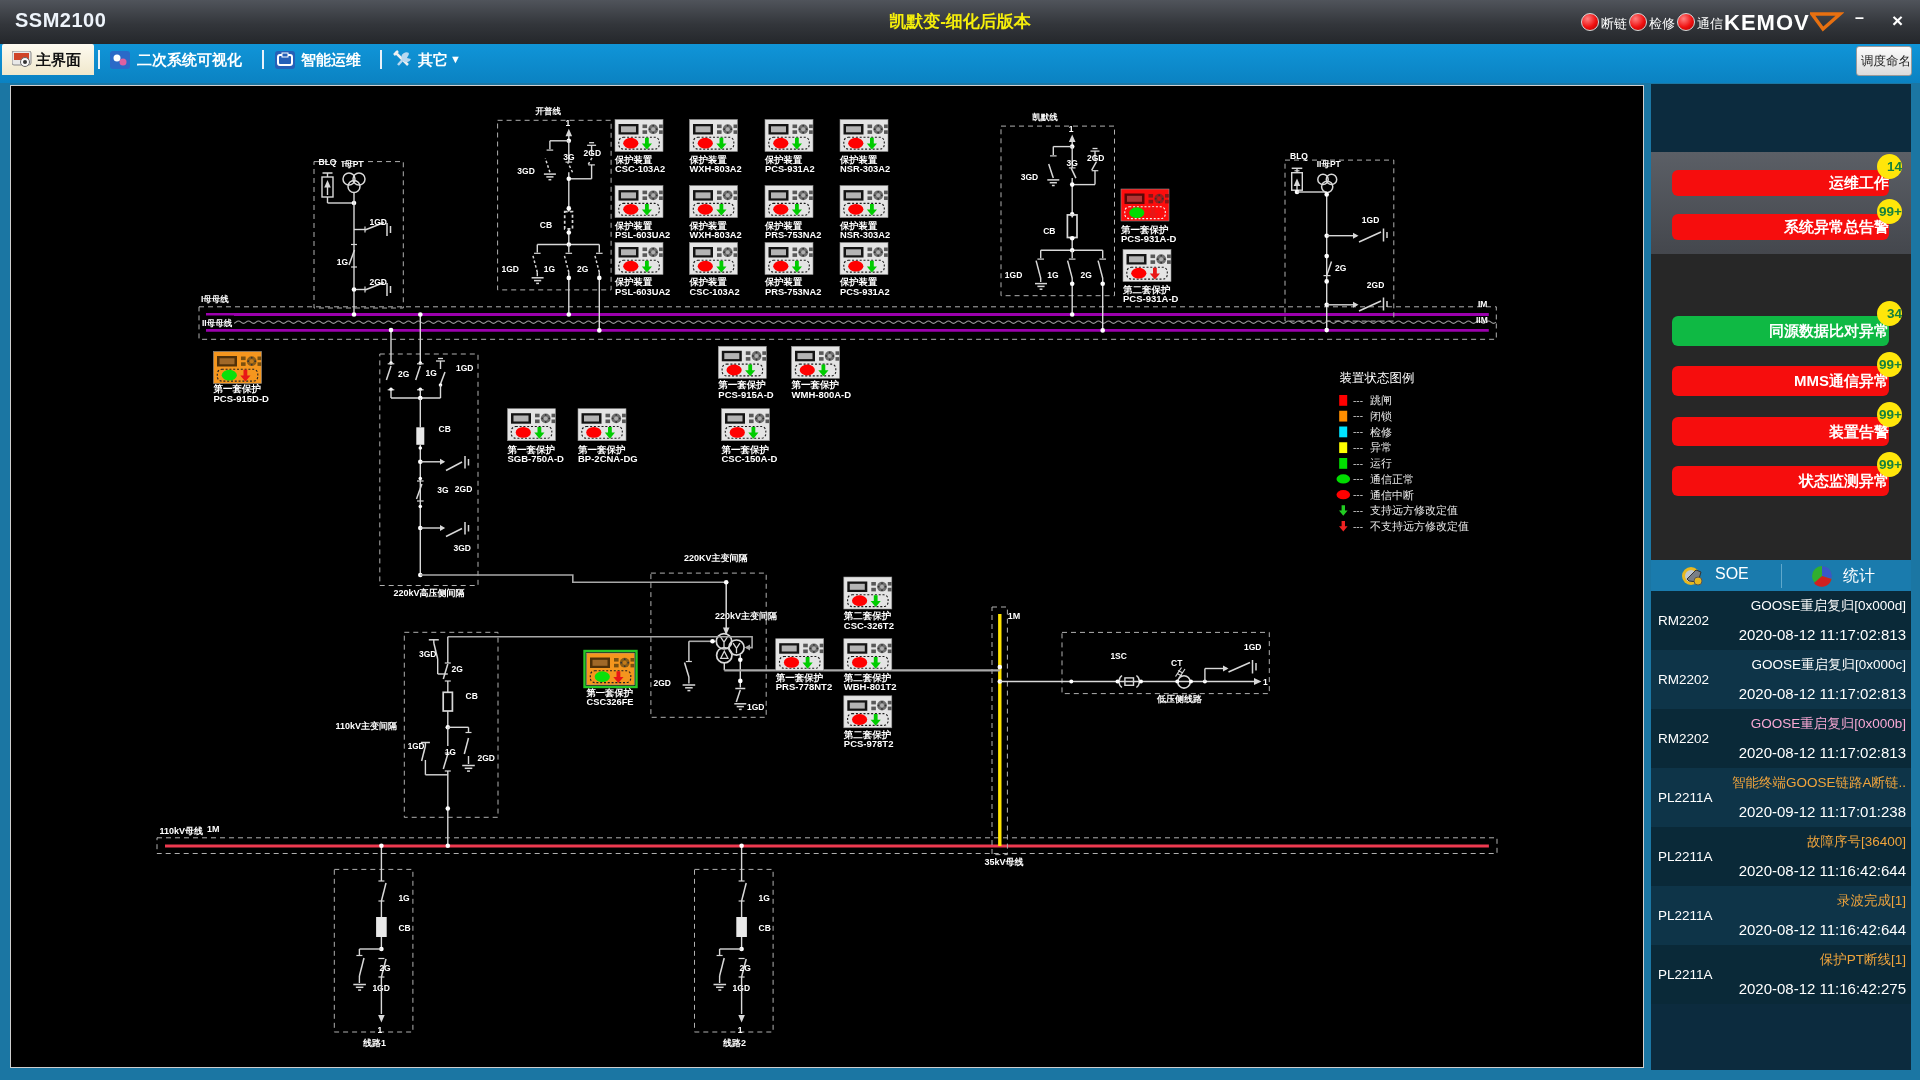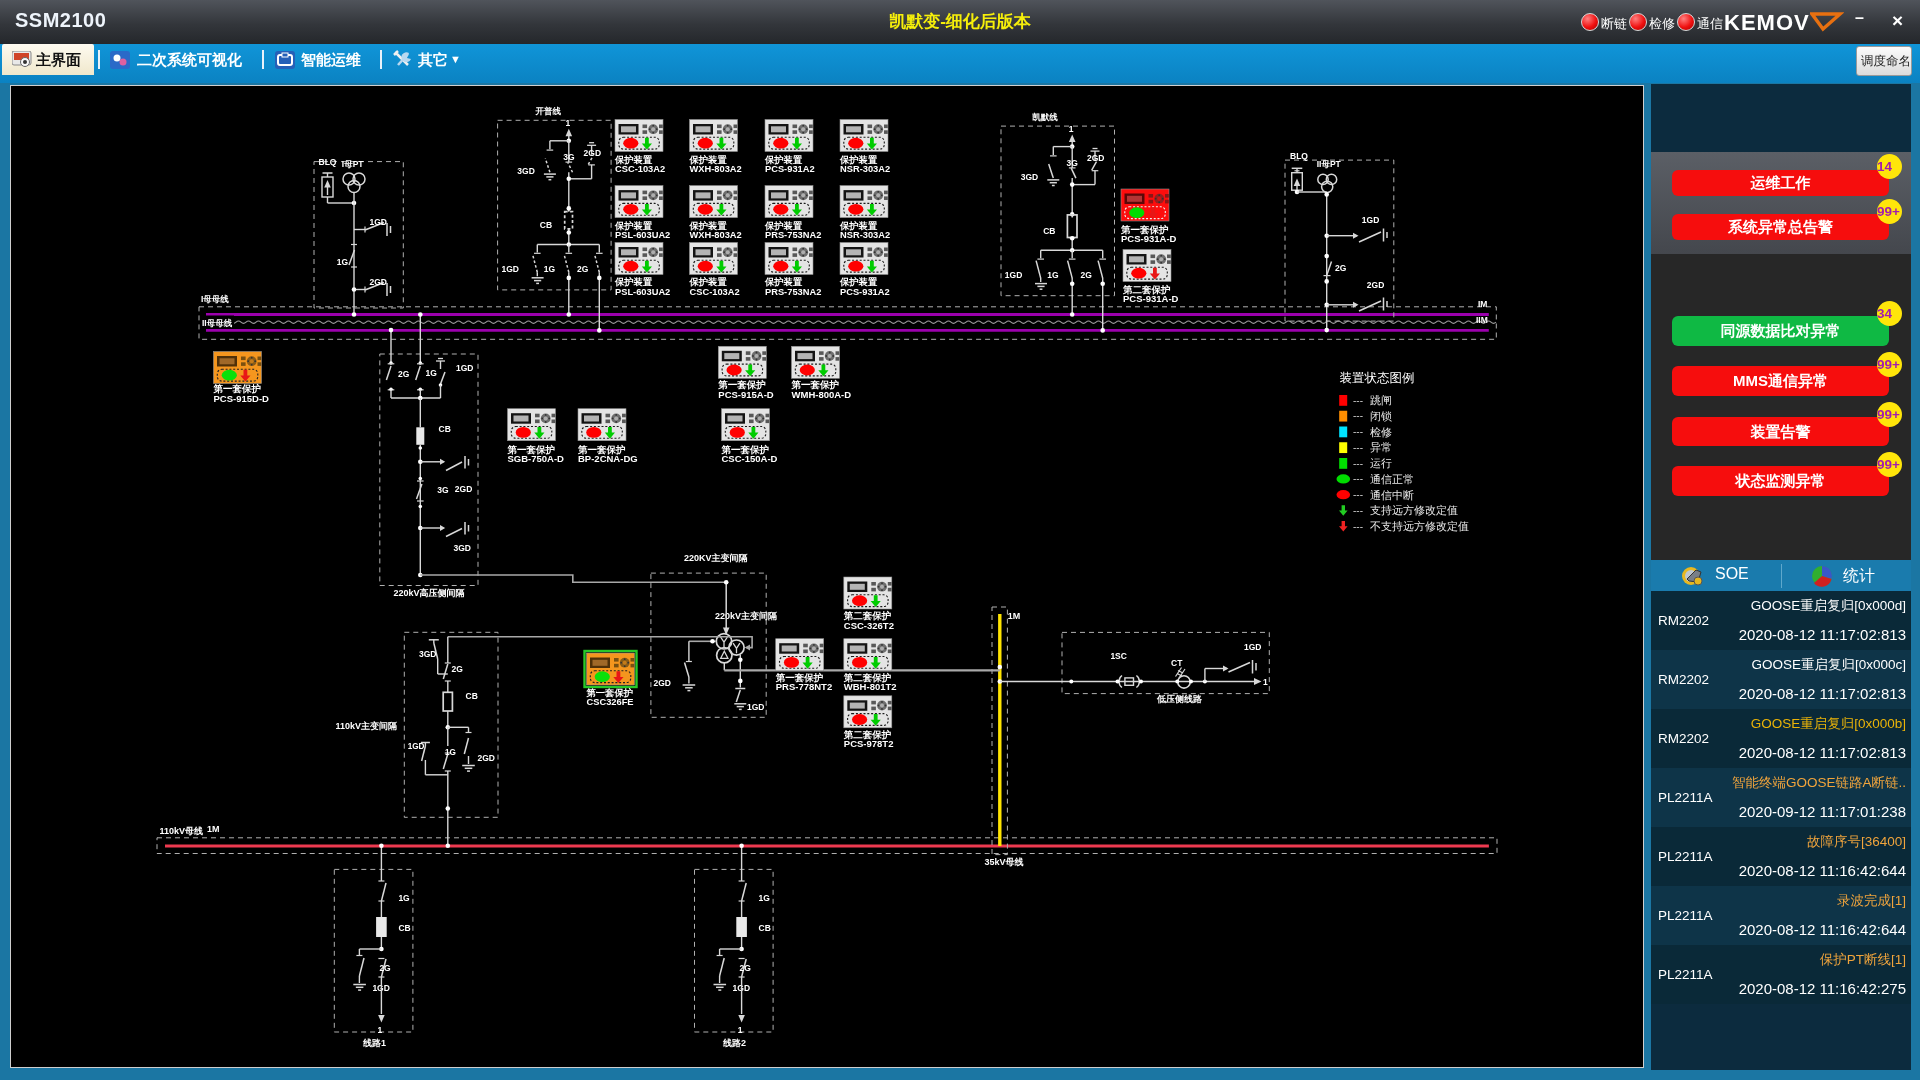--- a/index.html
+++ b/index.html
@@ -13,22 +13,22 @@
 .tabbar{position:absolute;left:0;top:44px;width:1920px;height:39px;background:linear-gradient(#1095d8,#0b82c2)}
 .atab{position:absolute;left:2px;top:0;width:92px;height:31px;background:linear-gradient(#fdfaf0,#f0e8cc);border-radius:2px 2px 0 0;color:#111;font-size:15px;font-weight:bold;line-height:31px;padding-left:34px}
 .tab{position:absolute;top:0;height:31px;line-height:31px;color:#fff;font-size:15px;font-weight:bold}
 .sep{position:absolute;top:6px;height:19px;width:2px;background:#e8f2fa}
 .dispatch{position:absolute;left:1856px;top:46px;width:56px;height:30px;background:linear-gradient(#fbfbfb,#dcdcdc);border:1px solid #9a9a9a;border-radius:3px;font-size:12.5px;color:#222;text-align:right;line-height:28px}
 .canvas{position:absolute;left:10px;top:85px;width:1634px;height:983px;background:#000;border:1px solid #cfcfcf}
 .sidebar{position:absolute;left:1651px;top:84px;width:260px;height:986px;background:#0c2b3e}
 .sb-info{position:absolute;left:0;top:0;width:260px;height:68px;background:#0e3a52;color:#fff}
 .sb-grey{position:absolute;left:0;top:68px;width:260px;height:102px;background:linear-gradient(#5b5f66,#44474d)}
 .sb-black{position:absolute;left:0;top:170px;width:260px;height:306px;background:#272727}
-.sbtn{position:absolute;left:21px;width:217px;border-radius:6px;background:#f60d0d;color:#fff;font-size:15px;font-weight:bold;text-align:center}
-.badge{position:absolute;width:25px;height:25px;border-radius:50%;background:#ffe60a;color:#a21caf;font-size:13.5px;font-weight:bold;text-align:left;line-height:25px}
+.sbtn{position:absolute;left:21px;width:217px;border-radius:6px;background:#f60d0d;color:#fff;font-size:15px;font-weight:bold;text-align:right}
+.badge{position:absolute;width:25px;height:25px;border-radius:50%;background:#ffe60a;color:#15803d;font-size:13.5px;font-weight:bold;text-align:right;line-height:25px}
 .soetabs{position:absolute;left:0;top:476px;width:260px;height:31px;background:#1a7bad}
 .soerow{position:absolute;left:0;width:260px;height:59px;color:#fff}
 .soelbl{position:absolute;left:7px;top:0;height:59px;line-height:59px;font-size:13.5px}
 .soe1{position:absolute;right:5px;top:6px;font-size:13.5px}
 .soe2{position:absolute;right:5px;bottom:7px;font-size:15px}
 
 svg{font-family:"Liberation Sans",sans-serif}
 </style></head><body>
 
 <div class="titlebar">
@@ -663,21 +663,21 @@
       <div class="soe1" style="color:#ffffff">GOOSE重启复归[0x000d]</div>
       <div class="soe2">2020-08-12 11:17:02:813</div>
     </div>
 <div class="soerow" style="top:566px;background:#0e3448">
       <div class="soelbl">RM2202</div>
       <div class="soe1" style="color:#ffffff">GOOSE重启复归[0x000c]</div>
       <div class="soe2">2020-08-12 11:17:02:813</div>
     </div>
 <div class="soerow" style="top:625px;background:#0a2938">
       <div class="soelbl">RM2202</div>
-      <div class="soe1" style="color:#eab308">GOOSE重启复归[0x000b]</div>
+      <div class="soe1" style="color:#f9a8d4">GOOSE重启复归[0x000b]</div>
       <div class="soe2">2020-08-12 11:17:02:813</div>
     </div>
 <div class="soerow" style="top:684px;background:#0e3448">
       <div class="soelbl">PL2211A</div>
       <div class="soe1" style="color:#f0a43c">智能终端GOOSE链路A断链..</div>
       <div class="soe2">2020-09-12 11:17:01:238</div>
     </div>
 <div class="soerow" style="top:743px;background:#0a2938">
       <div class="soelbl">PL2211A</div>
       <div class="soe1" style="color:#f0a43c">故障序号[36400]</div>

